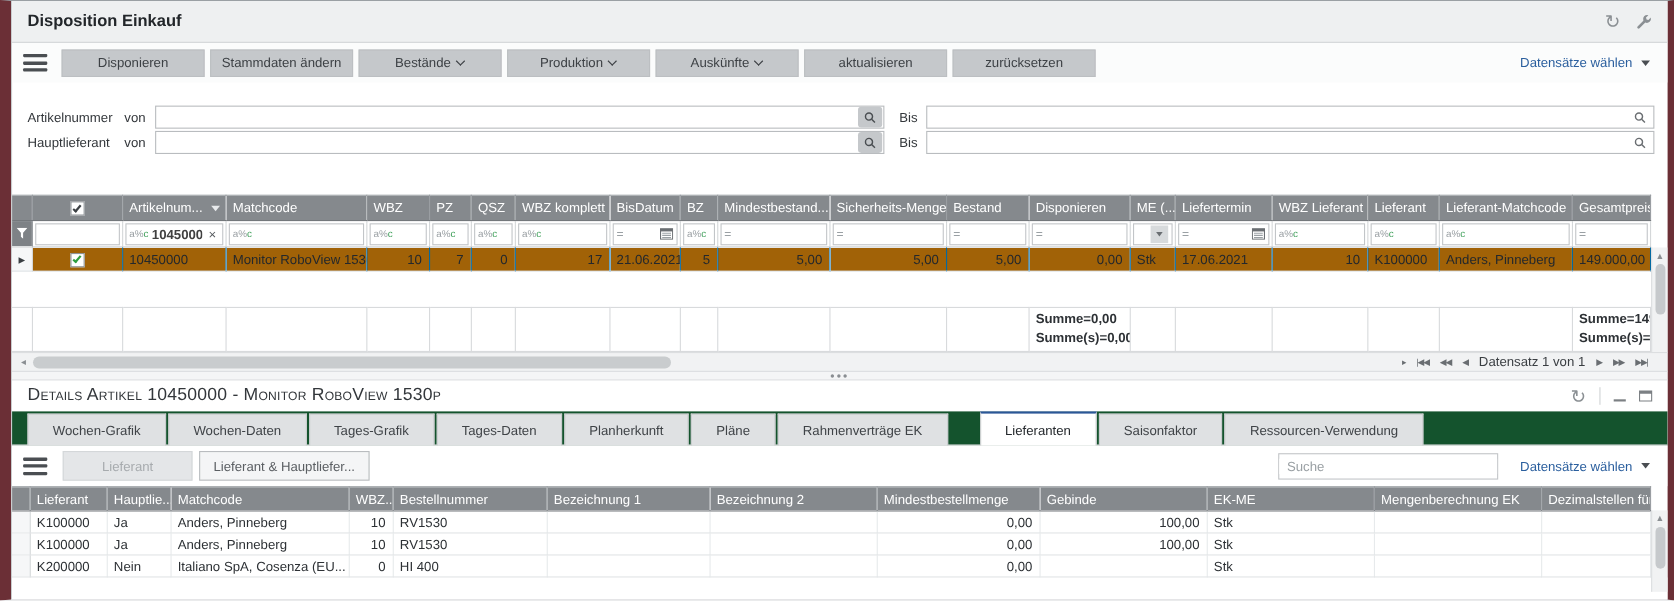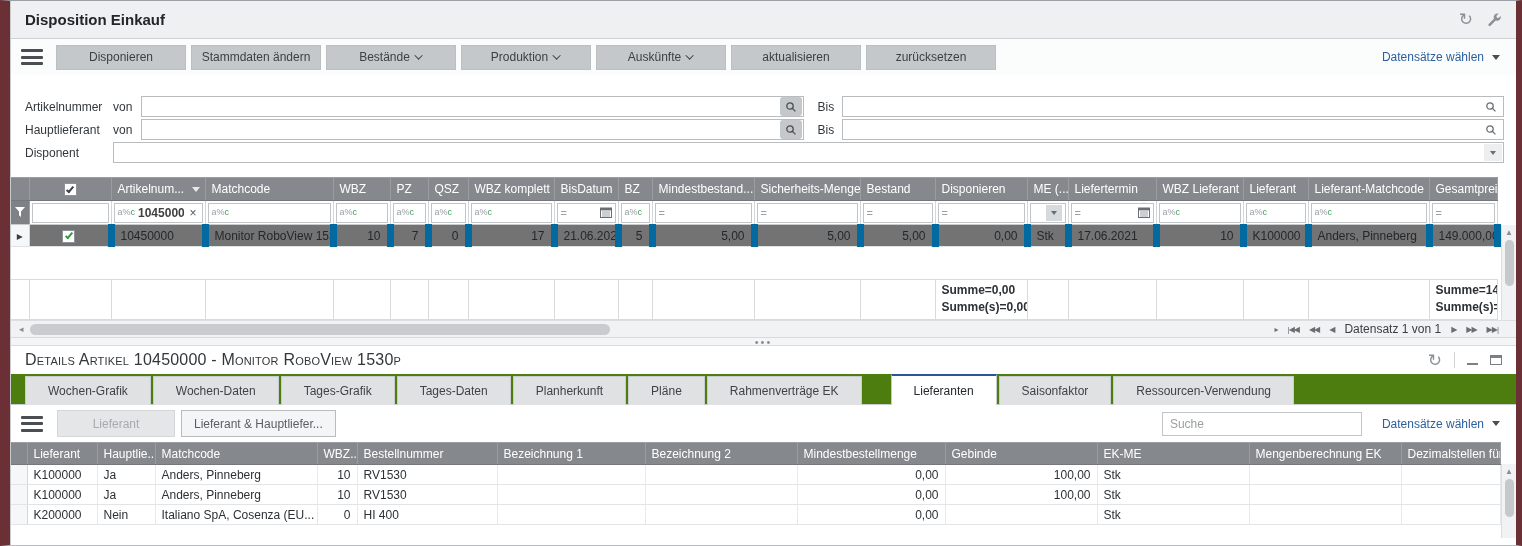--- a/index.html
+++ b/index.html
@@ -45,21 +45,21 @@
   .frow-cell { height:24px; background:#fff; border-right:1px solid #d4d7d9; border-bottom:1px solid #c9ccce; padding:1px 2px; }
   .fbox { height:20px; border:1px solid #c2c5c8; display:flex; align-items:center; padding:0 3px; gap:3px; background:#fff; }
   .fpfx { font-size:9px; color:#3fa05a; letter-spacing:0; display:inline-block; line-height:1; }
   .fpfx::first-letter { color:#9aa0a4; }
   .feq { font-size:11px; color:#9aa0a4; }
   .fval { flex:1; color:#404040; overflow:hidden;font-weight:bold; }
   .fclear { color:#55595d; font-size:12px; cursor:pointer; padding:0 2px; }
   .cal svg { display:block; }
   .fdrop { margin-left:auto; width:16px; height:16px; background:#d7dadc; display:flex; align-items:center; justify-content:center; cursor:pointer; }
   .selcell { background:#7e8286; border-right:1px solid #9a9ea2; border-bottom:1px solid #c9ccce; text-align:center; }
-  .drow td { height:22px; background:#737373; border-bottom:1px solid #dfe3e6; border-right:7px solid #0369a1; padding:0 6px; color:#24282c; }
+  .drow td { height:22px; background:#a16207; border-bottom:1px solid #dfe3e6; border-right:1px solid #0369a1; padding:0 6px; color:#24282c; }
   .drow td.rowsel { background:#f6f7f8; border-right:1px solid #d4d7d9; text-align:center; color:#3a3e42; padding:0; }
   .fillrow td { height:33px; background:#fff; border:0; }
   .sumrow td { height:40px; background:#fff; border-right:1px solid #d8dadc; border-top:1px solid #d8dadc; border-bottom:1px solid #d8dadc; padding:2px 6px; vertical-align:top; color:#2d3135; }
   .sum-lines { text-align:left; line-height:17px;font-weight:bold; }
   .chkbox { width:13px; height:13px; border:1px solid #8f9397; background:#fff; display:inline-flex; align-items:center; justify-content:center; }
   .chk { width:4px; height:8px; border-right:2px solid #2f9e3f; border-bottom:2px solid #2f9e3f; transform:rotate(40deg); margin-top:-2px; }
   .chk.dark { border-color:#3d4145; }
   .sort-tri { width:0; height:0; border-left:4px solid transparent; border-right:4px solid transparent; border-top:5px solid #e8eaec; display:inline-block; margin-left:8px; }
   .hflex { display:flex; align-items:center; justify-content:space-between; }
 
@@ -79,21 +79,21 @@
   .splitter span { color:#8a8e92; font-size:11px; letter-spacing:2px; line-height:0; }
 
   
   .dtitlebar { height:28px; display:flex; align-items:center; padding:0 14px; background:#fff; flex:0 0 auto; }
   .dtitle { font-variant:small-caps; font-size:16px; color:#33373b; letter-spacing:.2px; }
   .dt-icons { margin-left:auto; display:flex; align-items:center; gap:12px; }
   .dt-sep { width:1px; height:16px; background:#d0d3d5; }
   .icon-min { width:11px; height:9px; border-bottom:2px solid #7c8084; cursor:pointer; }
   .icon-max { width:12px; height:10px; border:1.5px solid #7c8084; border-top:3px solid #7c8084; cursor:pointer; }
 
-  .tabs { height:31px; background:#4d7c0f; display:flex; align-items:flex-end; padding:0 0 0 14px; border-bottom:1px solid #c9ccce; flex:0 0 auto; }
+  .tabs { height:31px; background:#14532d; display:flex; align-items:flex-end; padding:0 0 0 14px; border-bottom:1px solid #c9ccce; flex:0 0 auto; }
   .tab { height:29px; background:#dfe1e3; border:1px solid #c9ccce; border-bottom:none; display:flex; align-items:center; padding:0 22px; margin-right:2px; color:#3f4347; cursor:pointer; position:relative; top:1px; }
   .tab.active { background:#fff; border-top:2px solid #2b5797; height:31px; top:1px; z-index:2; color:#24282c;margin-left:27px; }
 
   .dtoolbar { height:37px; background:#fff; display:flex; align-items:center; padding:0 10px; gap:6px; flex:0 0 auto; }
   .dbtn { height:27px; min-width:118px; padding:0 12px; display:flex; align-items:center; justify-content:center; cursor:pointer; }
   .dbtn.disabled { background:#e4e6e8; color:#a7abae; border:1px solid #d4d7d9; cursor:default; }
   .dbtn.normal { background:#f4f5f6; color:#5a5e62; border:1px solid #b9bcbf; }
   .search-box { margin-left:auto; width:200px; height:24px; border:1px solid #c2c5c8; display:flex; align-items:center; }
   .search-box input { border:0; outline:none; width:100%; font:inherit; padding:0 7px; color:#3a3e42; }
   .search-box input::placeholder { color:#9aa0a4; }
@@ -196,28 +196,20 @@
       <span class="finput">
         <input style="">
         <span class="sbtn plain">
               <svg width="12" height="12" viewBox="0 0 12 12">
                 <circle cx="5" cy="5" r="3.2" fill="none" stroke="#6a6e72" stroke-width="1.3"></circle>
                 <line x1="7.4" y1="7.4" x2="10.4" y2="10.4" stroke="#6a6e72" stroke-width="1.3"></line>
               </svg>
             </span>
       </span>
     </div>
-    <div class="frow">
-      <span class="flabel">Disponent</span>
-      <span class="combo">
-        <span class="cbtn">
-              <span class="tri-down" style="border-top-color:#6a6e72;border-left-width:3.5px;border-right-width:3.5px;border-top-width:4px;"></span>
-            </span>
-      </span>
-    </div>
   </div>
 
   <div class="grid-wrap" style="padding-right:15px;">
     <table style="width:100%;">
       <colgroup>
         <col style="width:18px">
             <col style="width:82px">
             <col style="width:94px">
             <col style="width:128px">
         <col style="width:57px">

